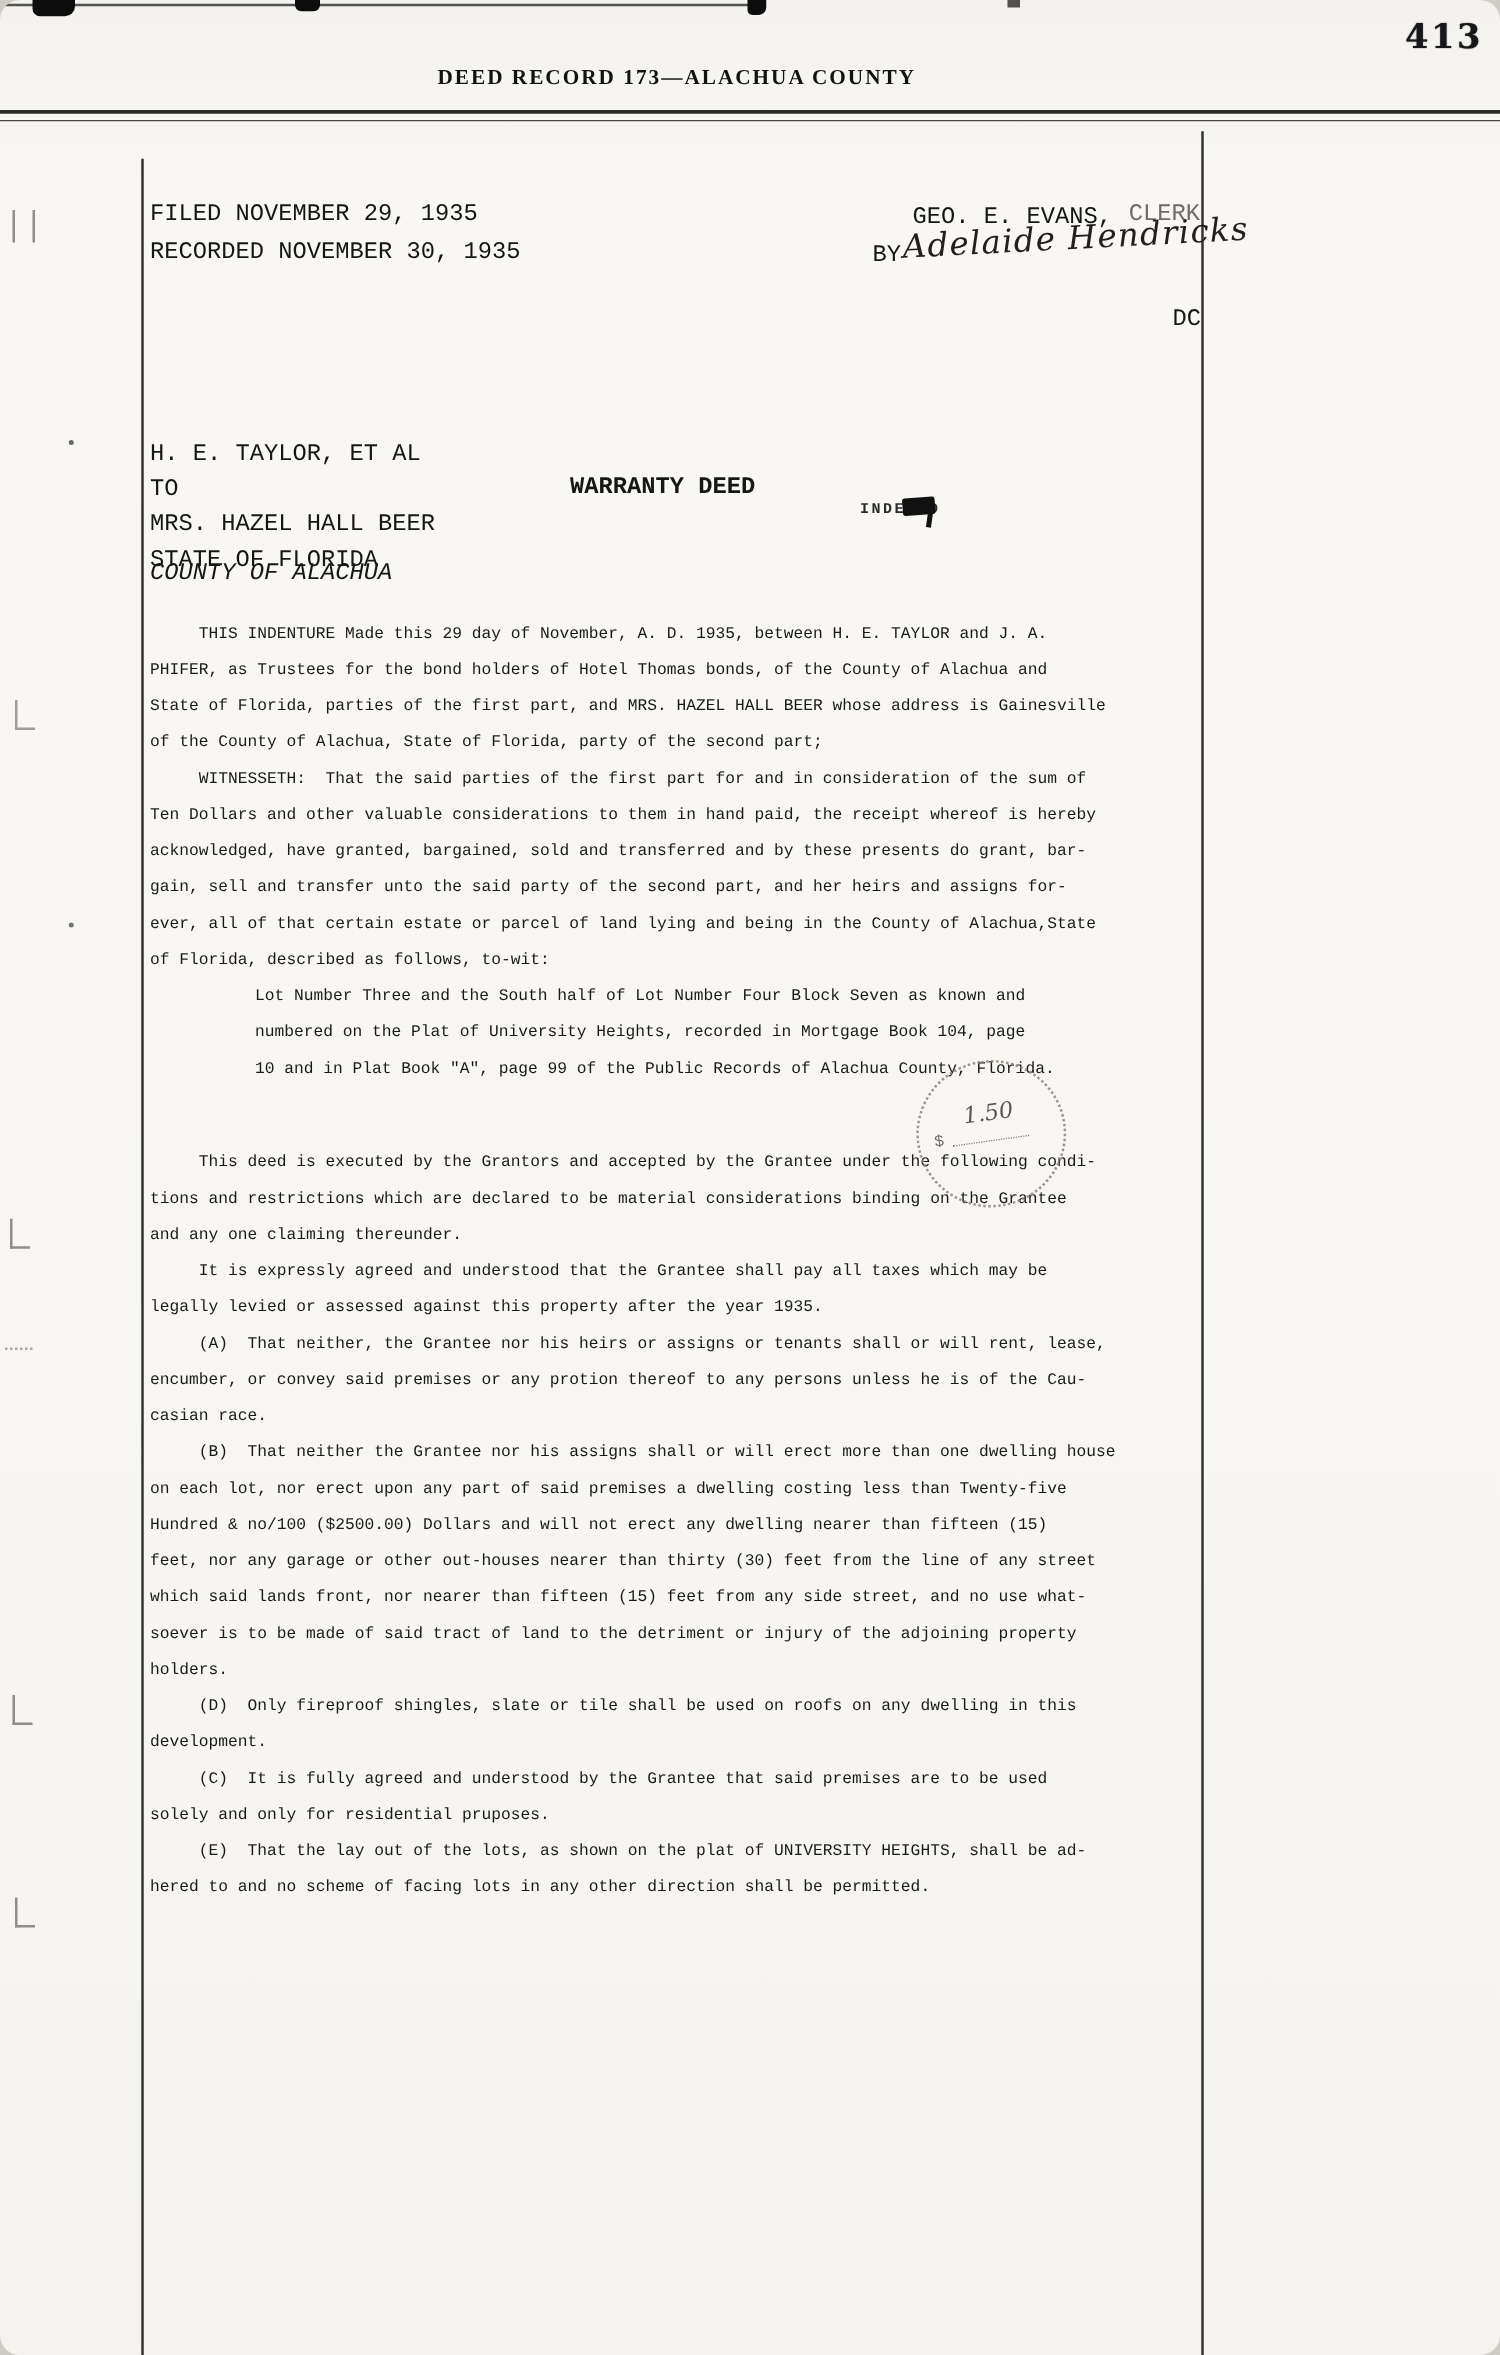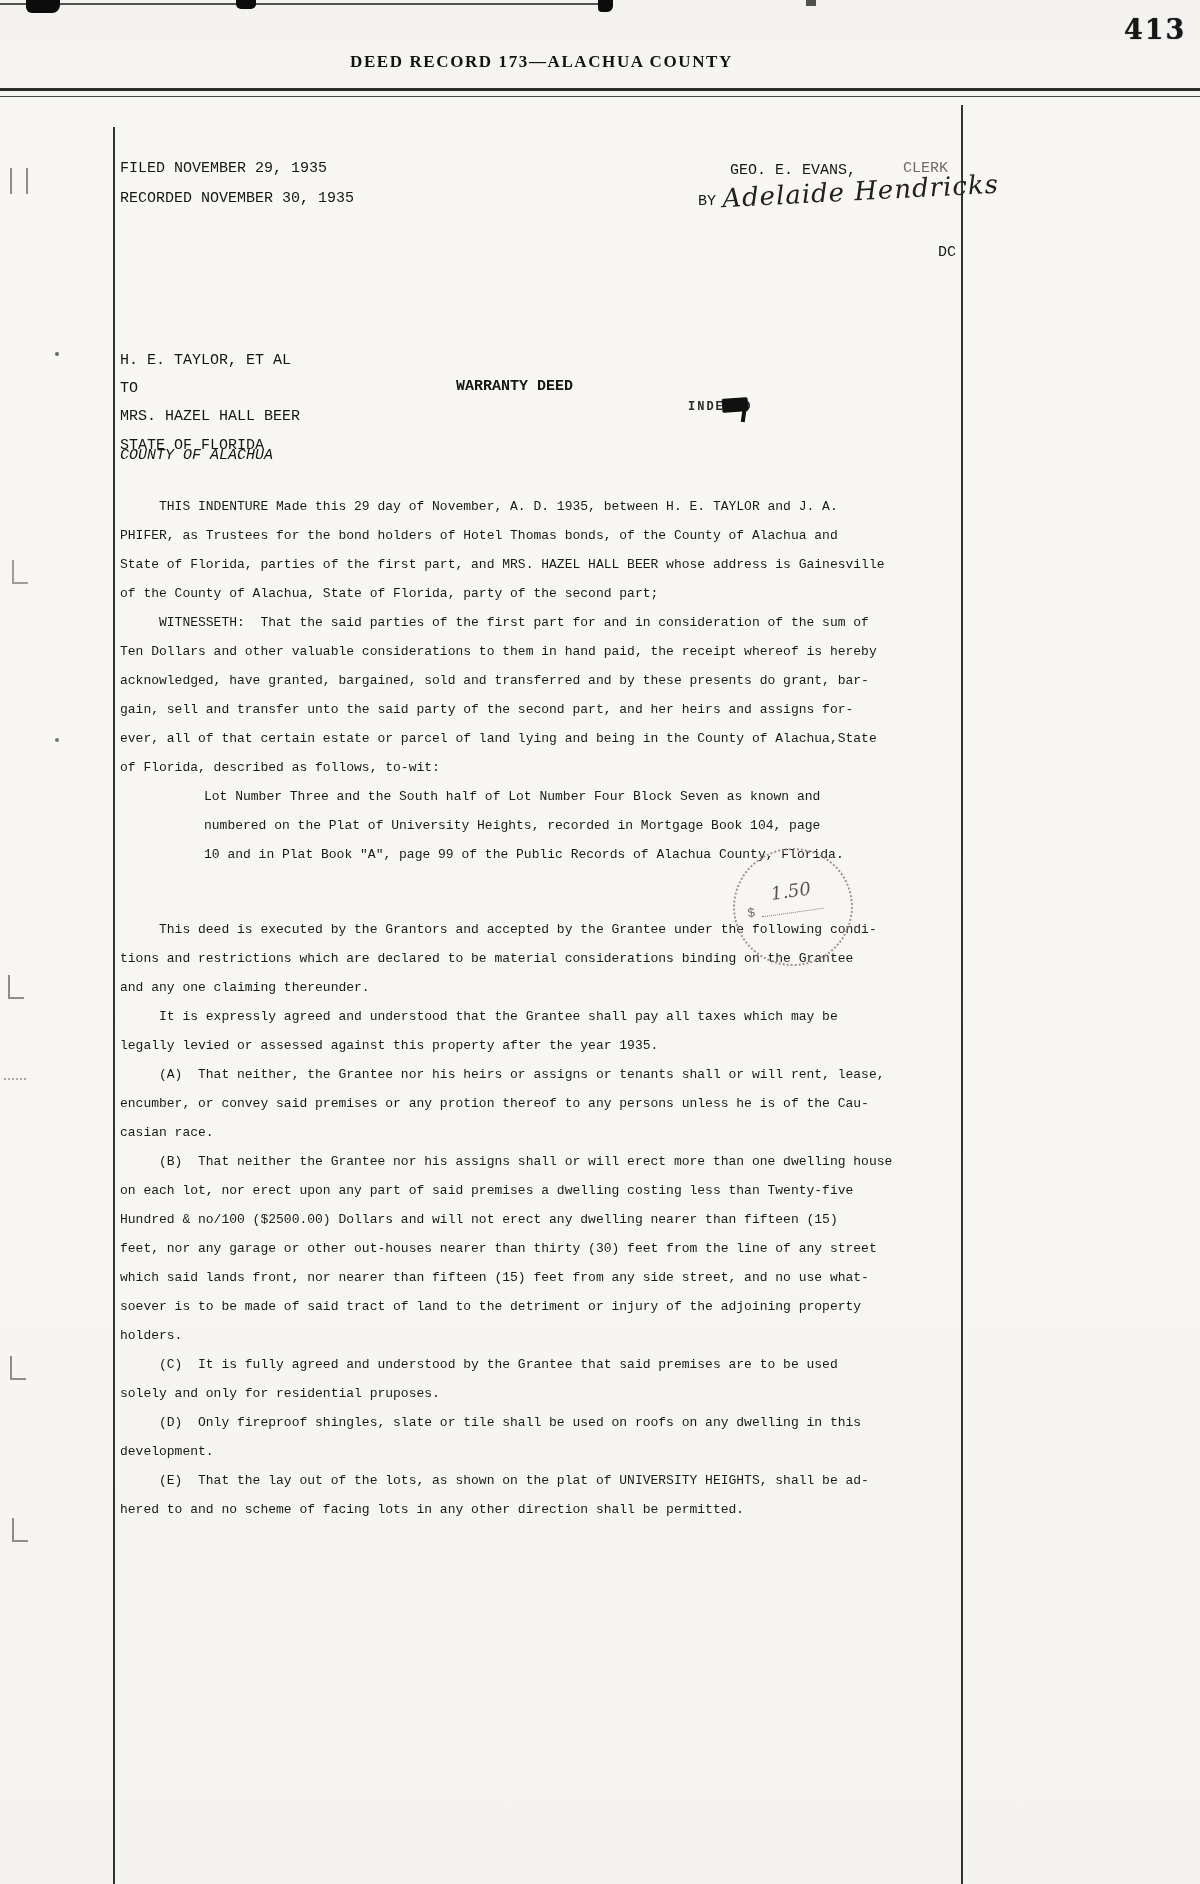--- a/index.html
+++ b/index.html
@@ -3,20 +3,21 @@
 <meta charset="utf-8">
 <style>
   * { margin:0; padding:0; box-sizing:border-box; }
   html,body { background:#cfccc6; }
   .paper {
     position:relative; width:1200px; height:1884px; margin:0 auto;
     background:#f6f5f1;
     background-image:linear-gradient(180deg,#f3f2ee 0%, #f8f7f3 8%, #f7f6f2 60%, #f4f3ef 100%);
     overflow:hidden; color:#1b1b1b;
     font-family:"Liberation Mono", monospace;
+    border-radius:16px;
   }
 
   .page-number {
     position:absolute; top:14px; left:1124px;
     font-family:"DejaVu Serif", serif; font-size:27px; font-weight:bold;
     color:#17171a; letter-spacing:2px; text-shadow:0 0 1px #444;
   }
   .header-title {
     position:absolute; top:52px; left:350px;
     font-family:"Liberation Serif", serif; font-size:17px; font-weight:bold;
@@ -24,21 +25,21 @@
   }
   .rule { position:absolute; left:0; width:1200px; }
   .rule-thick { top:88px; height:3px; background:#2b2b2b; }
   .rule-thin  { top:96px; height:1px; background:#474747; }
   .toprule { position:absolute; left:0; top:3px; width:612px; height:2px; background:#2a2a2a; opacity:.8; }
 
   .vline { position:absolute; background:#343434; }
   .vline-left  { left:113px; top:127px; width:2px; height:1757px; }
   .vline-right { left:961px; top:105px; width:2px; height:1779px; }
 
-  .txt { position:absolute; white-space:pre; font-size:15px; color:#161616; }
+  .txt { position:absolute; white-space:pre; font-size:19px; color:#161616; }
   .faded { color:#6f6c68; }
   .bold { font-weight:bold; }
 
   .signature {
     position:absolute; left:722px; top:176px;
     font-family:"DejaVu Serif", serif; font-style:italic;
     font-size:26px; color:#22201e; transform:rotate(-3deg);
     letter-spacing:1px;
   }
 
@@ -161,24 +162,24 @@
     <div class="para">     (A)  That neither, the Grantee nor his heirs or assigns or tenants shall or will rent, lease,
 encumber, or convey said premises or any protion thereof to any persons unless he is of the Cau-
 casian race.</div>
     <div class="para">     (B)  That neither the Grantee nor his assigns shall or will erect more than one dwelling house
 on each lot, nor erect upon any part of said premises a dwelling costing less than Twenty-five
 Hundred &amp; no/100 ($2500.00) Dollars and will not erect any dwelling nearer than fifteen (15)
 feet, nor any garage or other out-houses nearer than thirty (30) feet from the line of any street
 which said lands front, nor nearer than fifteen (15) feet from any side street, and no use what-
 soever is to be made of said tract of land to the detriment or injury of the adjoining property
 holders.</div>
+    <div class="para">     (D)  Only fireproof shingles, slate or tile shall be used on roofs on any dwelling in this
+development.</div>
     <div class="para">     (C)  It is fully agreed and understood by the Grantee that said premises are to be used
 solely and only for residential pruposes.</div>
-    <div class="para">     (D)  Only fireproof shingles, slate or tile shall be used on roofs on any dwelling in this
-development.</div>
     <div class="para">     (E)  That the lay out of the lots, as shown on the plat of UNIVERSITY HEIGHTS, shall be ad-
 hered to and no scheme of facing lots in any other direction shall be permitted.</div>
   </div>
 
   <div class="stamp">
     <div class="stamp-dollar">$</div>
     <div class="stamp-amount">1.50</div>
     <div class="stamp-dots"></div>
   </div>
 

